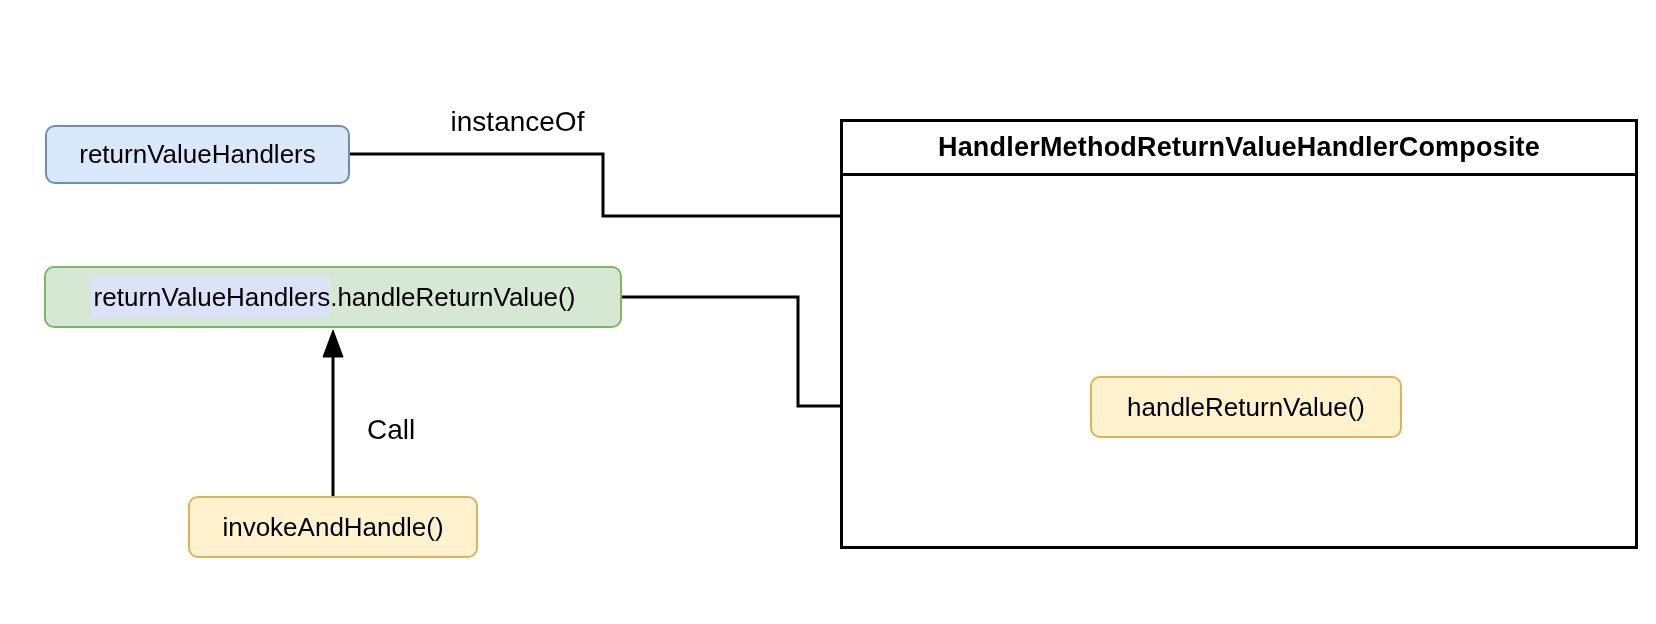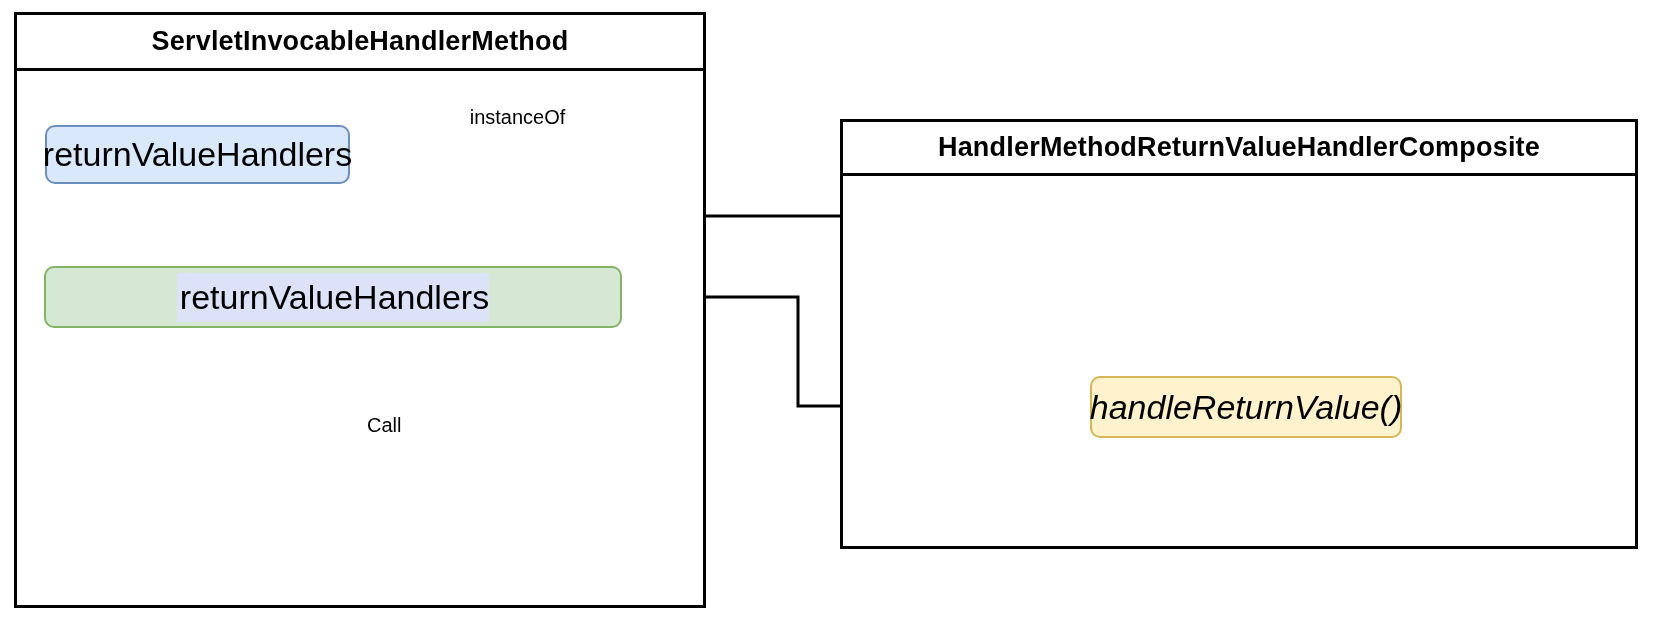--- a/index.html
+++ b/index.html
@@ -53,41 +53,41 @@
   .class-box.right .hdr { height: 51px; }
 
   .node {
     position: absolute;
     box-sizing: border-box;
     display: flex;
     align-items: center;
     justify-content: center;
     border-radius: 10px;
     border: 2px solid;
-    font-size: 34px;
+    font-size: 26px;
     white-space: nowrap;
   }
   .node.blue   { background: #dae8fc; border-color: #6c8ebf; }
   .node.green  { background: #d5e8d4; border-color: #82b366; }
   .node.yellow { background: #fff2cc; border-color: #d6b656; }
 
   .node.n-rvh      { left: 45px;   top: 125px; width: 305px; height: 59px; }
   .node.n-rvh-call { left: 44px;   top: 266px; width: 578px; height: 62px; }
   .node.n-invoke   { left: 188px;  top: 496px; width: 290px; height: 62px; }
   .node.n-supports { left: 1090px; top: 229px; width: 328px; height: 64px; }
-  .node.n-handle   { left: 1090px; top: 376px; width: 312px; height: 62px; font-style: italic; }
+  .node.n-handle   { left: 1090px; top: 376px; width: 312px; height: 62px; }
 
   .hl {
     background: #dce3f9;
     padding: 5px 0 5px 3px;
   }
 
   .edge-label {
     position: absolute;
-    font-size: 20px;
+    font-size: 28px;
     white-space: nowrap;
   }
   .lbl-instanceof { left: 425px; top: 106px; width: 185px; text-align: center; }
   .lbl-call       { left: 347px; top: 414px; margin-left: 20px; }
 </style>
 </head>
 <body>
 
 <div class="canvas">
 
@@ -95,42 +95,40 @@
 
     <path d="M 350 154 L 603 154 L 603 216 L 840 216"></path>
 
     <path d="M 622 297 L 798 297 L 798 406 L 1062 406"></path>
     <polygon points="1088,406 1061,396 1061,416"></polygon>
 
     <path d="M 333 496 L 333 355"></path>
     <polygon points="333,330 323,357 343,357"></polygon>
   </svg>
 
-  <div class="class-box left">
-    <div class="hdr">
-      <span>ServletInvocableHandlerMethod</span>
-    </div>
-    <div class="body"></div>
-  </div>
 
   <div class="class-box right">
     <div class="hdr">
       <span>HandlerMethodReturnValueHandlerComposite</span>
     </div>
     <div class="body"></div>
   </div>
 
   <div class="node blue n-rvh">
     <span>returnValueHandlers</span>
   </div>
 
   <div class="node green n-rvh-call">
     <span class="hl">returnValueHandlers</span>
+      <span>.handleReturnValue()</span>
   </div>
 
+  <div class="node yellow n-invoke">
+    <span>invokeAndHandle()</span>
+  </div>
 
 
   <div class="node yellow n-handle">
     <span>handleReturnValue()</span>
   </div>
 
   <div class="edge-label lbl-instanceof">instanceOf</div>
   <div class="edge-label lbl-call">Call</div>
 
 </div>

